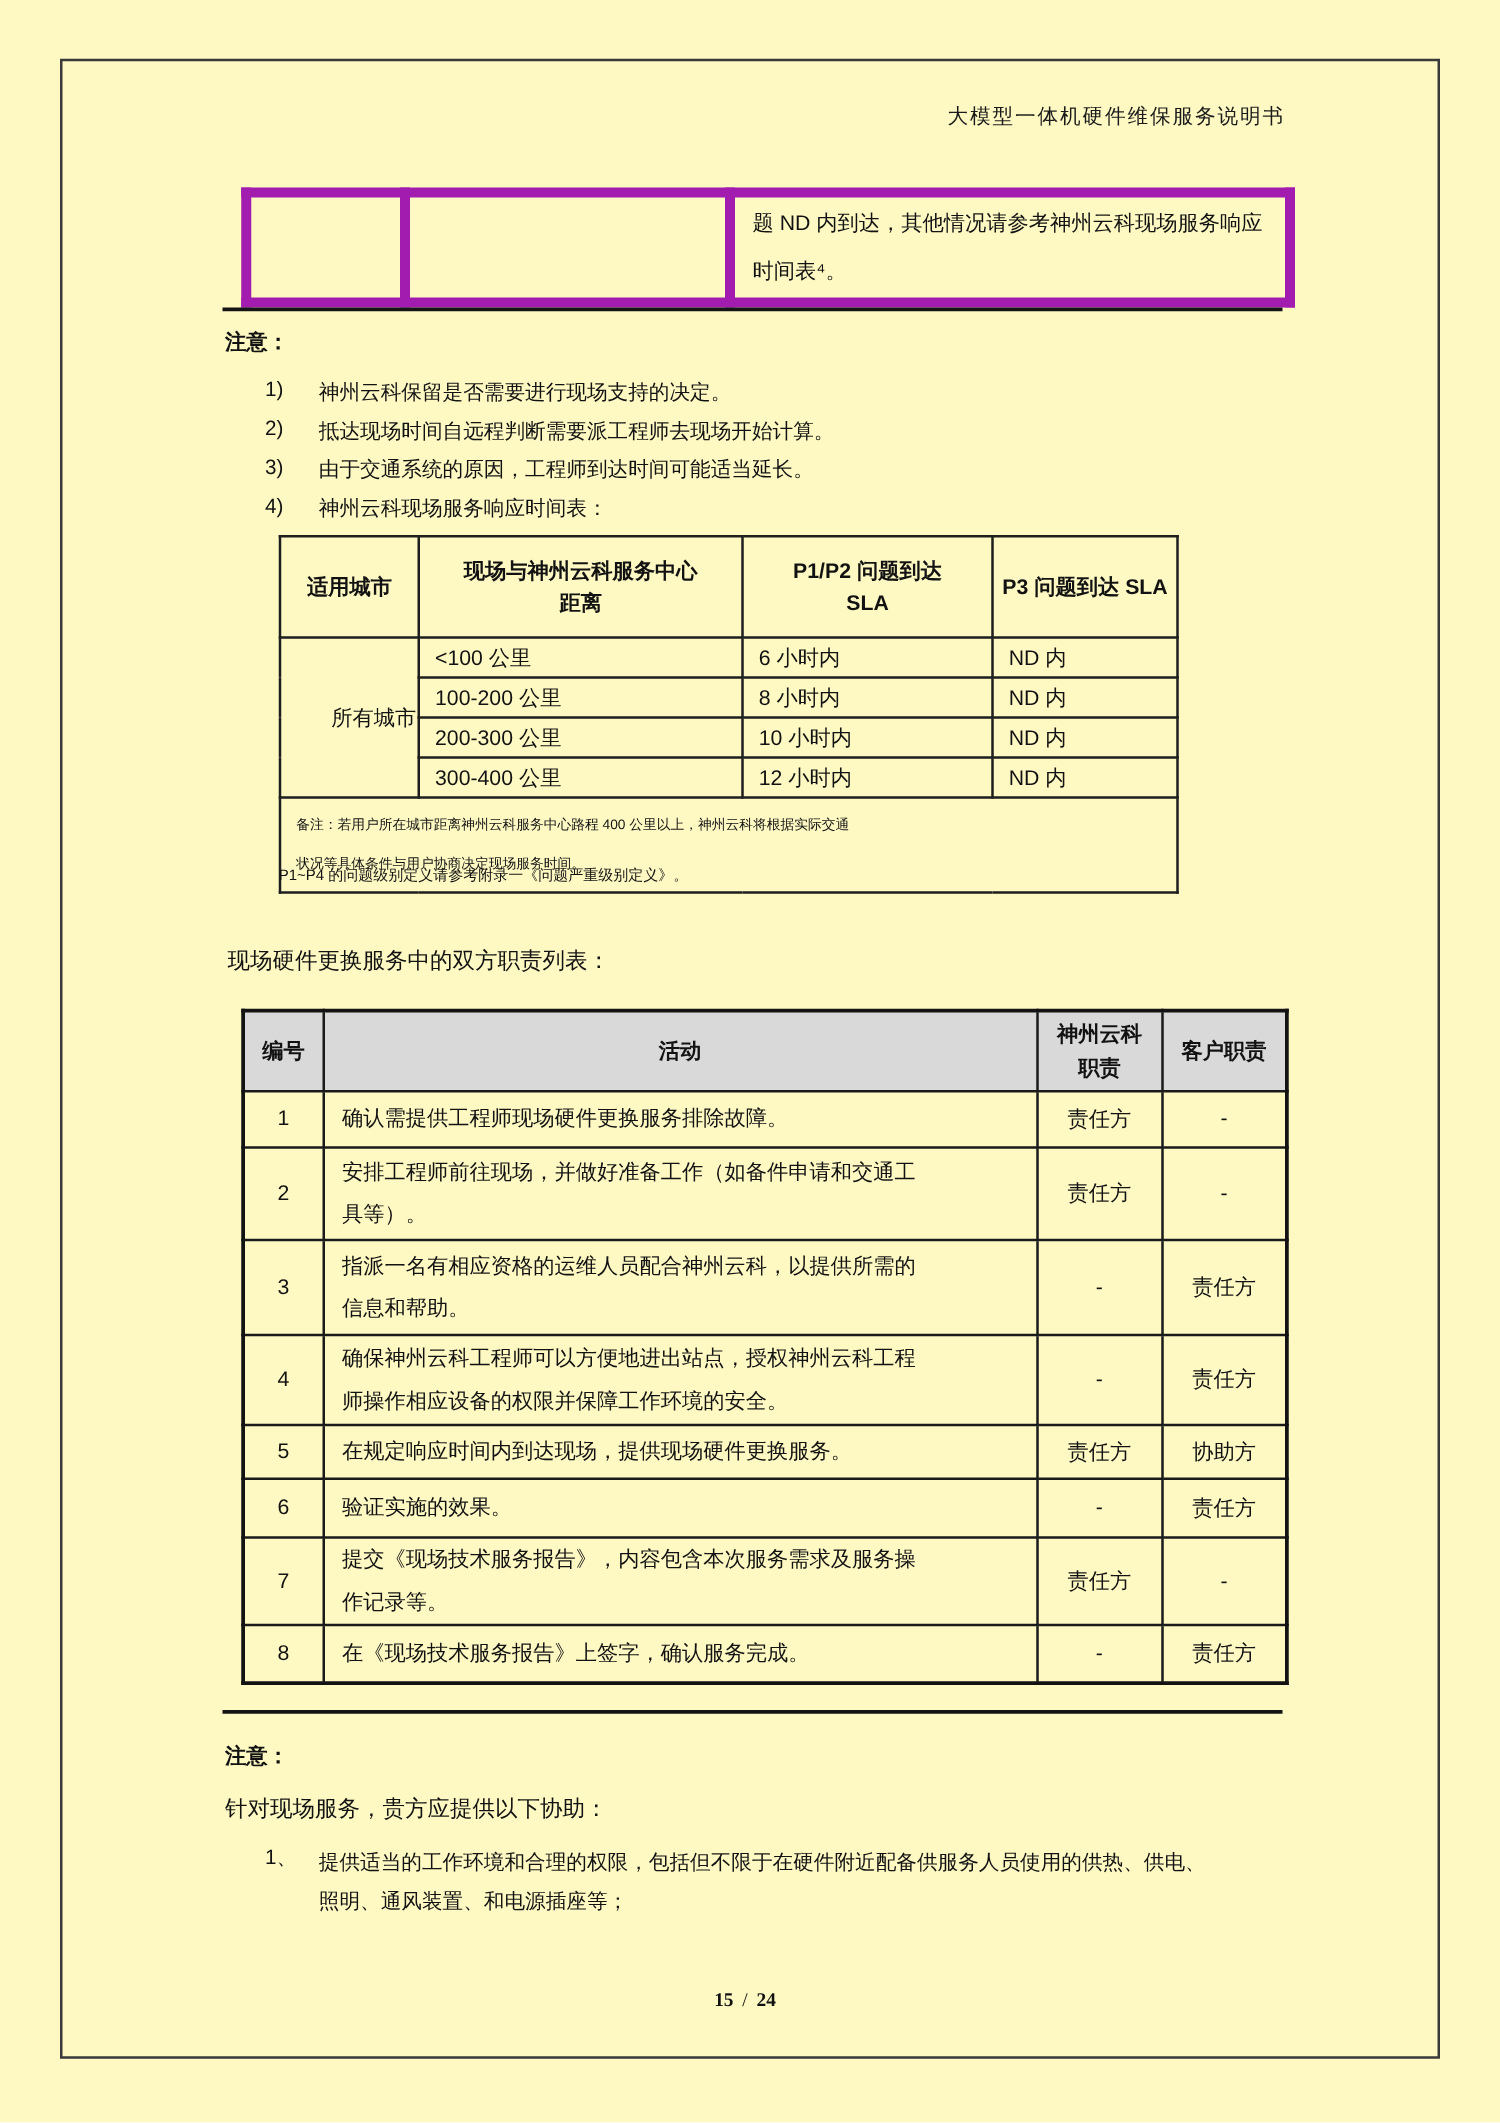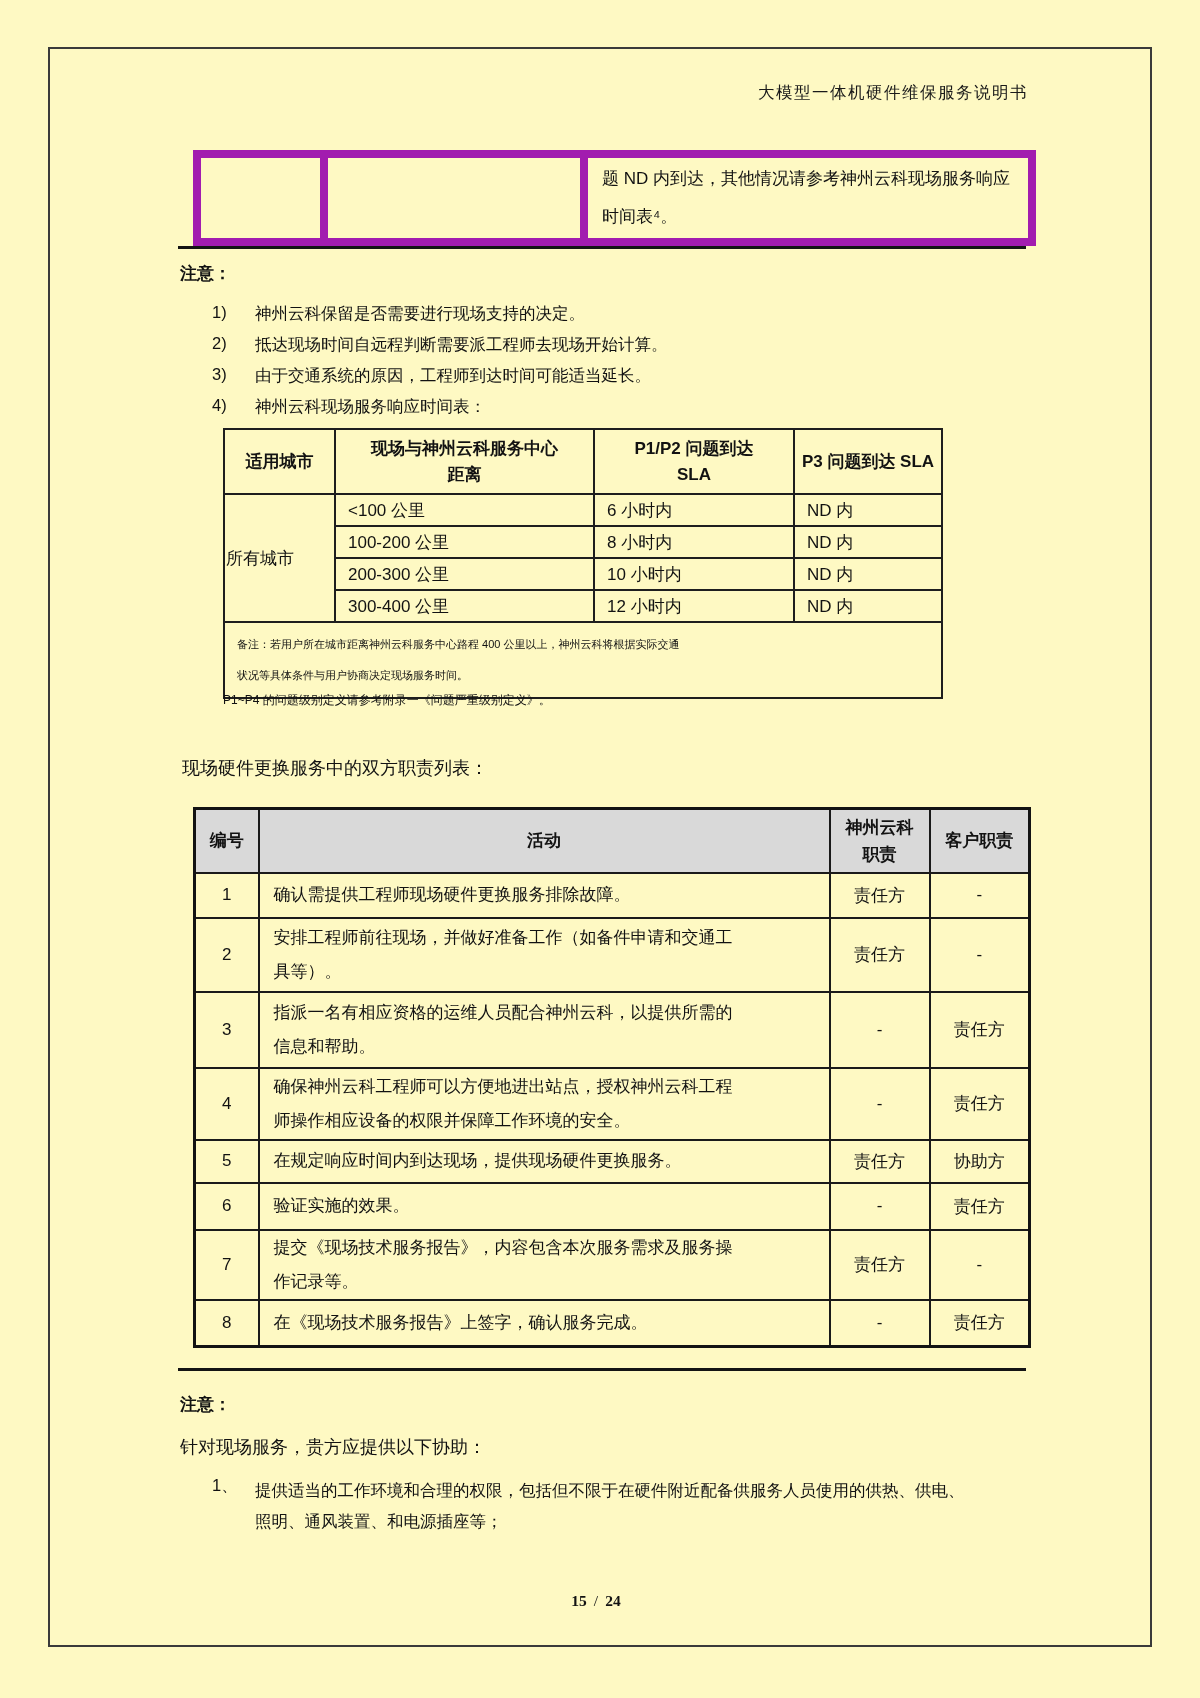--- a/index.html
+++ b/index.html
@@ -20,21 +20,21 @@
   .notice{position:absolute;left:180px;font-weight:bold;font-size:17px;}
   .notice-top{top:262px;} .notice-bottom{top:1393px;}
   .li{position:absolute;left:0;width:1200px;font-size:16.5px;}
   .li .num{position:absolute;left:212px;}
   .li .txt{position:absolute;left:255px;width:770px;}
   
   .sla{position:absolute;left:223px;top:428px;border-collapse:collapse;table-layout:fixed;}
   .sla th,.sla td{border:2px solid #1e1e1e;box-sizing:border-box;font-size:17px;vertical-align:middle;}
   .sla th{font-weight:bold;line-height:26px;padding:4px 6px;text-align:center;}
   .sla td.cell{height:32px;padding:0 12px;text-align:left;font-weight:normal;}
-  .sla td.city{text-align:left;font-weight:normal;}
+  .sla td.city{text-align:right;font-weight:normal;}
   .sla td.remark{padding:6px 12px;line-height:31px;font-size:11px;text-align:left;}
   .p-note{position:absolute;left:223px;top:692px;font-size:12px;}
   .resp-title{position:absolute;left:182px;top:756px;font-size:18px;}
   
   .resp{position:absolute;left:193px;top:807px;border-collapse:collapse;table-layout:fixed;
         border:3px solid #131313;}
   .resp th,.resp td{border:2px solid #1a1a1a;box-sizing:border-box;vertical-align:middle;font-size:17px;}
   .resp th{background:#d9d9d9;font-weight:bold;line-height:27px;padding:3px 4px;text-align:center;}
   .resp td.no{text-align:center;}
   .resp td.act{padding:0 14px;line-height:34px;text-align:left;}
@@ -95,21 +95,21 @@
 
   <table class="sla">
     <colgroup>
         <col style="width:111px">
         <col style="width:259px">
         <col style="width:200px">
         <col style="width:148px">
       </colgroup>
     <tbody>
         <tr>
-      <th style="height:65px">适用城市</th>
+      <th style="height:81px">适用城市</th>
       <th class="ml">现场与神州云科服务中心
 距离</th>
       <th class="ml">P1/P2 问题到达
 SLA</th>
       <th>P3 问题到达 SLA</th>
     </tr>
     <tr>
       <td class="city" rowspan="4">所有城市</td>
       <td class="cell">&lt;100 公里</td>
       <td class="cell">6 小时内</td>

